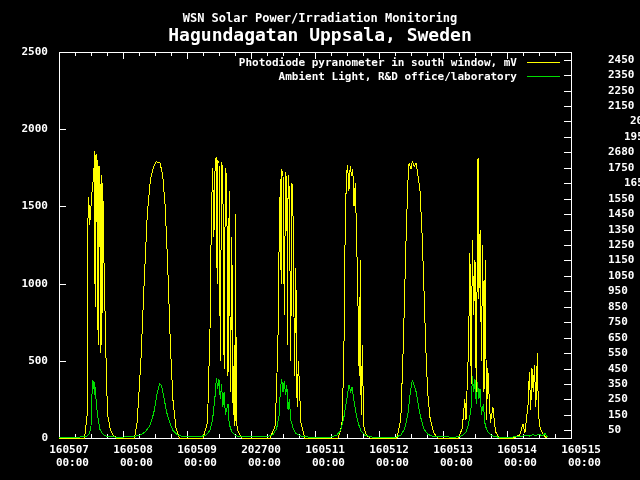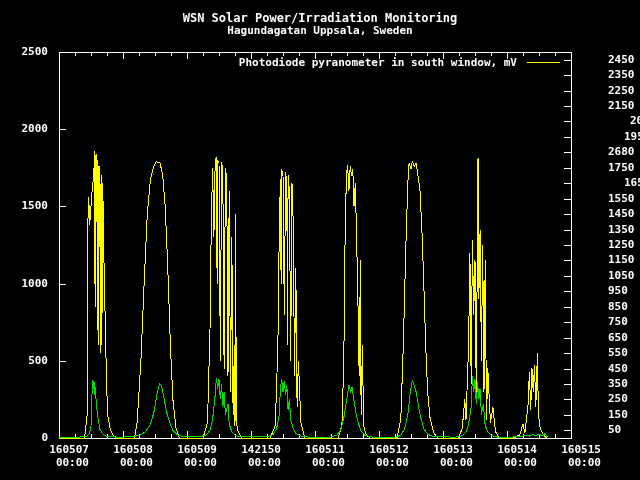--- a/index.html
+++ b/index.html
@@ -1,21 +1,21 @@
 <!DOCTYPE html>
 <html><head>
 <meta charset="utf-8">
 <style>
   html,body{margin:0;padding:0;background:#000;}
   .screen{
     position:relative;width:640px;height:476px;background:#000;overflow:hidden;
     font-family:"DejaVu Sans Mono","Liberation Mono",monospace;font-weight:bold;color:#fff;
   }
   .title-line1{position:absolute;top:11px;left:0;width:640px;text-align:center;font-size:12px;letter-spacing:0;}
-  .title-line2{position:absolute;top:24px;left:0;width:640px;text-align:center;font-size:11px;}
+  .title-line2{position:absolute;top:24px;left:0;width:640px;text-align:center;font-size:18px;}
   .legend{position:absolute;top:55px;right:80px;}
   .legend-row{display:flex;align-items:center;justify-content:flex-end;height:14px;font-size:11px;white-space:nowrap;}
   .legend-sample{display:inline-block;width:33px;height:1px;margin-left:10px;}
   #plot{position:absolute;top:0;left:0;}
   .axis-layer{position:absolute;top:0;left:0;width:640px;height:480px;pointer-events:none;}
   .yl-label{position:absolute;left:0;width:48px;text-align:right;font-size:11px;line-height:12px;}
   .yr-label{position:absolute;left:608px;width:54px;text-align:left;font-size:11px;line-height:12px;}
   .x-label{position:absolute;width:60px;text-align:right;font-size:11px;line-height:13px;}
 </style>
 </head>
@@ -126,20 +126,24 @@
       <line x1="571" y1="60.5" x2="564" y2="60.5" stroke="#ffffff" stroke-width="1"></line>
       <polyline points="59.0,438.0 84.6,438.0 87.2,414.8 87.8,229.6 88.4,197.1 89.1,206.4 89.7,224.9 91.0,206.4 92.3,187.9 93.9,175.5 94.2,157.0 94.5,283.6 94.8,150.8 95.5,163.2 95.8,306.8 96.1,153.9 96.8,166.3 97.4,329.9 97.7,160.1 98.4,172.4 98.7,345.4 99.3,166.3 100.0,178.6 100.6,353.1 101.2,175.5 101.9,345.4 102.5,183.2 103.2,206.4 103.8,252.7 105.1,314.5 106.4,376.2 107.6,414.8 110.2,428.7 112.8,434.9 116.6,438.0 134.5,438.0 137.1,422.6 140.9,360.8 144.1,283.6 147.3,214.1 150.5,178.6 153.7,166.3 156.3,161.6 160.1,163.2 162.7,175.5 165.2,206.4 167.8,268.2 170.4,345.4 172.9,399.4 176.1,428.7 179.3,438.0 203.0,438.0 207.5,422.6 210.0,329.9 211.3,221.8 212.6,167.8 213.9,237.3 215.2,160.1 216.4,157.0 217.1,283.6 217.7,160.1 219.0,163.2 220.3,360.8 221.6,161.6 222.8,172.4 224.1,368.5 225.4,167.8 226.7,178.6 228.0,376.2 229.2,191.0 230.5,391.7 231.8,237.3 233.1,414.8 234.4,345.4 235.0,425.6 235.6,214.1 236.3,422.6 238.2,431.8 242.0,438.0 270.2,438.0 275.3,425.6 277.9,345.4 279.2,237.3 280.4,178.6 281.1,283.6 281.7,169.3 283.0,175.5 284.3,314.5 285.6,172.4 286.8,183.2 287.5,345.4 288.1,175.5 289.4,191.0 290.7,360.8 292.0,183.2 293.2,221.8 294.5,376.2 295.8,268.2 297.1,407.1 298.4,360.8 300.9,422.6 304.8,438.0 338.0,438.0 341.9,425.6 343.8,360.8 345.1,237.3 346.4,175.5 347.6,164.7 348.9,191.0 350.2,166.3 351.5,175.5 352.8,169.3 354.0,206.4 355.3,183.2 356.6,237.3 357.9,299.0 359.2,376.2 360.4,260.4 361.1,414.8 362.4,345.4 363.6,425.6 366.2,434.9 370.0,438.0 396.9,438.0 400.8,419.5 403.3,345.4 405.9,245.0 407.8,183.2 409.1,163.2 411.0,169.3 412.3,161.6 414.2,166.3 416.1,163.2 418.0,175.5 420.0,191.0 421.9,229.6 423.8,283.6 425.7,345.4 427.6,391.7 430.2,419.5 434.0,433.4 437.9,438.0 458.4,438.0 462.2,428.7 464.8,399.4 466.0,419.5 468.6,345.4 469.9,252.7 471.2,384.0 472.4,240.4 473.7,314.5 475.0,260.4 476.3,399.4 477.9,160.1 478.2,158.5 478.8,299.0 480.1,229.6 481.4,360.8 482.7,245.0 484.0,391.7 485.2,260.4 486.5,419.5 487.8,368.5 490.4,422.6 492.9,407.1 495.5,431.8 499.3,438.0 513.4,438.0 519.8,434.9 523.0,424.1 524.9,433.4 528.1,404.0 529.4,371.6 530.7,410.2 532.0,368.5 533.2,391.7 534.5,365.4 535.8,407.1 537.4,353.1 538.4,414.8 540.3,428.7 544.1,435.7 546.7,438.0" fill="none" stroke="#ffff00" stroke-width="1"></polyline>
       <polyline points="59.0,437.2 78.2,437.2 87.2,436.1 89.7,433.4 91.0,425.6 91.6,407.1 92.3,385.5 92.9,380.1 93.6,388.6 94.2,382.4 94.8,394.8 95.5,387.0 96.1,400.9 97.4,413.3 98.7,422.6 100.0,429.5 102.5,433.7 105.1,435.8 110.2,436.8 119.8,437.2 129.4,436.8 139.0,435.7 145.4,431.8 149.9,425.6 153.7,413.3 156.9,394.8 159.5,384.0 161.4,385.5 164.0,397.9 166.5,411.8 169.7,422.6 172.9,430.3 177.4,434.9 183.8,436.8 199.8,436.8 206.2,434.9 210.0,430.3 212.6,419.5 215.2,394.8 216.4,377.8 217.7,388.6 219.0,379.3 220.3,399.4 221.6,384.0 222.8,407.1 224.1,391.7 225.4,414.8 228.0,404.0 229.2,424.1 231.8,431.8 235.6,435.7 242.0,436.8 266.4,436.8 272.8,434.9 276.6,428.7 279.2,414.8 280.4,388.6 281.7,379.3 283.0,391.7 284.3,380.9 285.6,394.8 286.8,385.5 288.1,410.2 289.4,399.4 290.7,419.5 293.2,428.7 295.8,433.4 300.9,436.1 308.6,437.1 330.4,437.1 336.8,435.2 340.6,430.3 343.8,417.9 347.0,397.9 348.9,384.7 350.8,391.7 352.1,387.0 354.0,400.9 356.0,413.3 358.5,424.1 361.1,431.1 364.9,435.2 372.6,437.1 395.6,437.1 400.8,435.2 404.6,428.7 407.8,414.8 410.4,391.7 412.3,380.1 414.2,385.5 416.1,391.7 418.7,407.1 421.2,419.5 423.8,428.7 427.6,434.1 433.4,436.8 455.8,437.1 462.2,435.7 466.0,431.8 468.6,424.1 471.2,407.1 472.4,376.2 473.7,391.7 475.0,379.3 476.3,404.0 477.6,382.4 478.8,399.4 480.1,388.6 481.4,414.8 483.3,404.0 485.2,425.6 487.8,431.8 491.6,435.7 498.0,437.1 507.0,437.2 519.8,436.8 526.2,435.2 529.4,436.1 532.6,434.6 535.8,435.7 539.0,434.1 542.2,436.1 545.4,433.4 546.7,436.5 548.6,437.2" fill="none" stroke="#00dd00" stroke-width="1"></polyline>
     </svg>
 
   <div class="legend">
     <div class="legend-row">
       <span>Photodiode pyranometer in south window, mV</span>
       <span class="legend-sample" id="sample0" style="background: rgb(255, 255, 0);"></span>
     </div>
+    <div class="legend-row">
+      <span>Ambient Light, R&amp;D office/laboratory</span>
+      <span class="legend-sample" id="sample1" style="background: rgb(0, 221, 0);"></span>
+    </div>
   </div>
 
   <div class="axis-layer" id="yl">
       <div class="yl-label" style="top: 432px;">0</div>
       <div class="yl-label" style="top: 354.8px;">500</div>
       <div class="yl-label" style="top: 277.6px;">1000</div>
       <div class="yl-label" style="top: 200.4px;">1500</div>
       <div class="yl-label" style="top: 123.2px;">2000</div>
       <div class="yl-label" style="top: 46px;">2500</div>
     </div>
@@ -177,21 +181,21 @@
       </div>
       <div class="x-label" style="left: 93px; top: 443px;">
         <div>160508</div>
         <div>00:00</div>
       </div>
       <div class="x-label" style="left: 157px; top: 443px;">
         <div>160509</div>
         <div>00:00</div>
       </div>
       <div class="x-label" style="left: 221px; top: 443px;">
-        <div>142150</div>
+        <div>202700</div>
         <div>00:00</div>
       </div>
       <div class="x-label" style="left: 285px; top: 443px;">
         <div>160511</div>
         <div>00:00</div>
       </div>
       <div class="x-label" style="left: 349px; top: 443px;">
         <div>160512</div>
         <div>00:00</div>
       </div>

